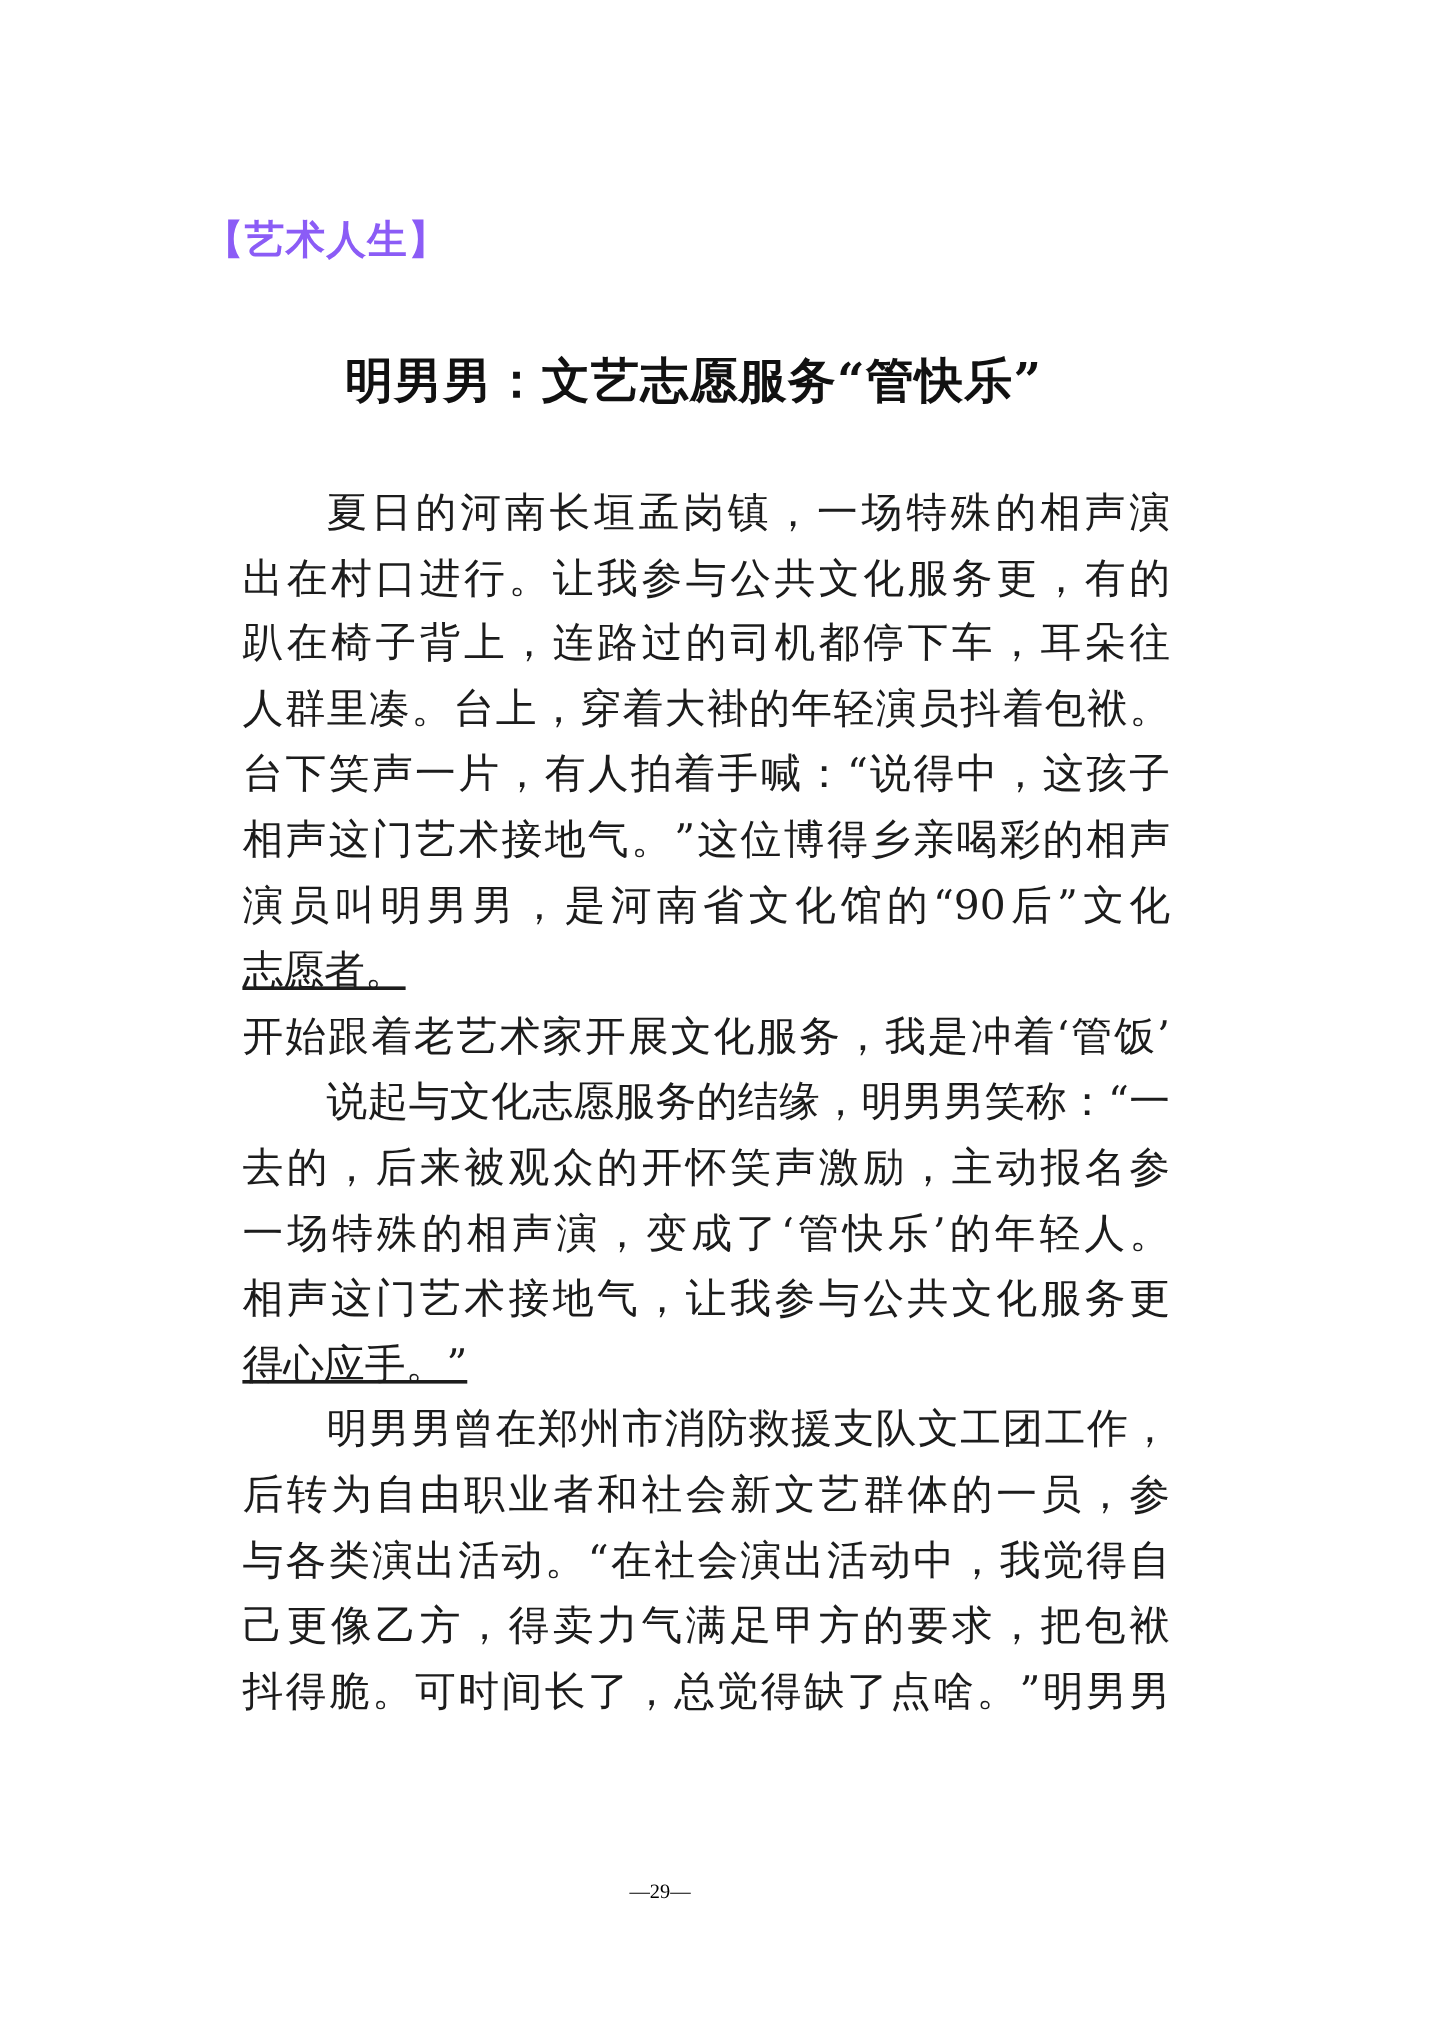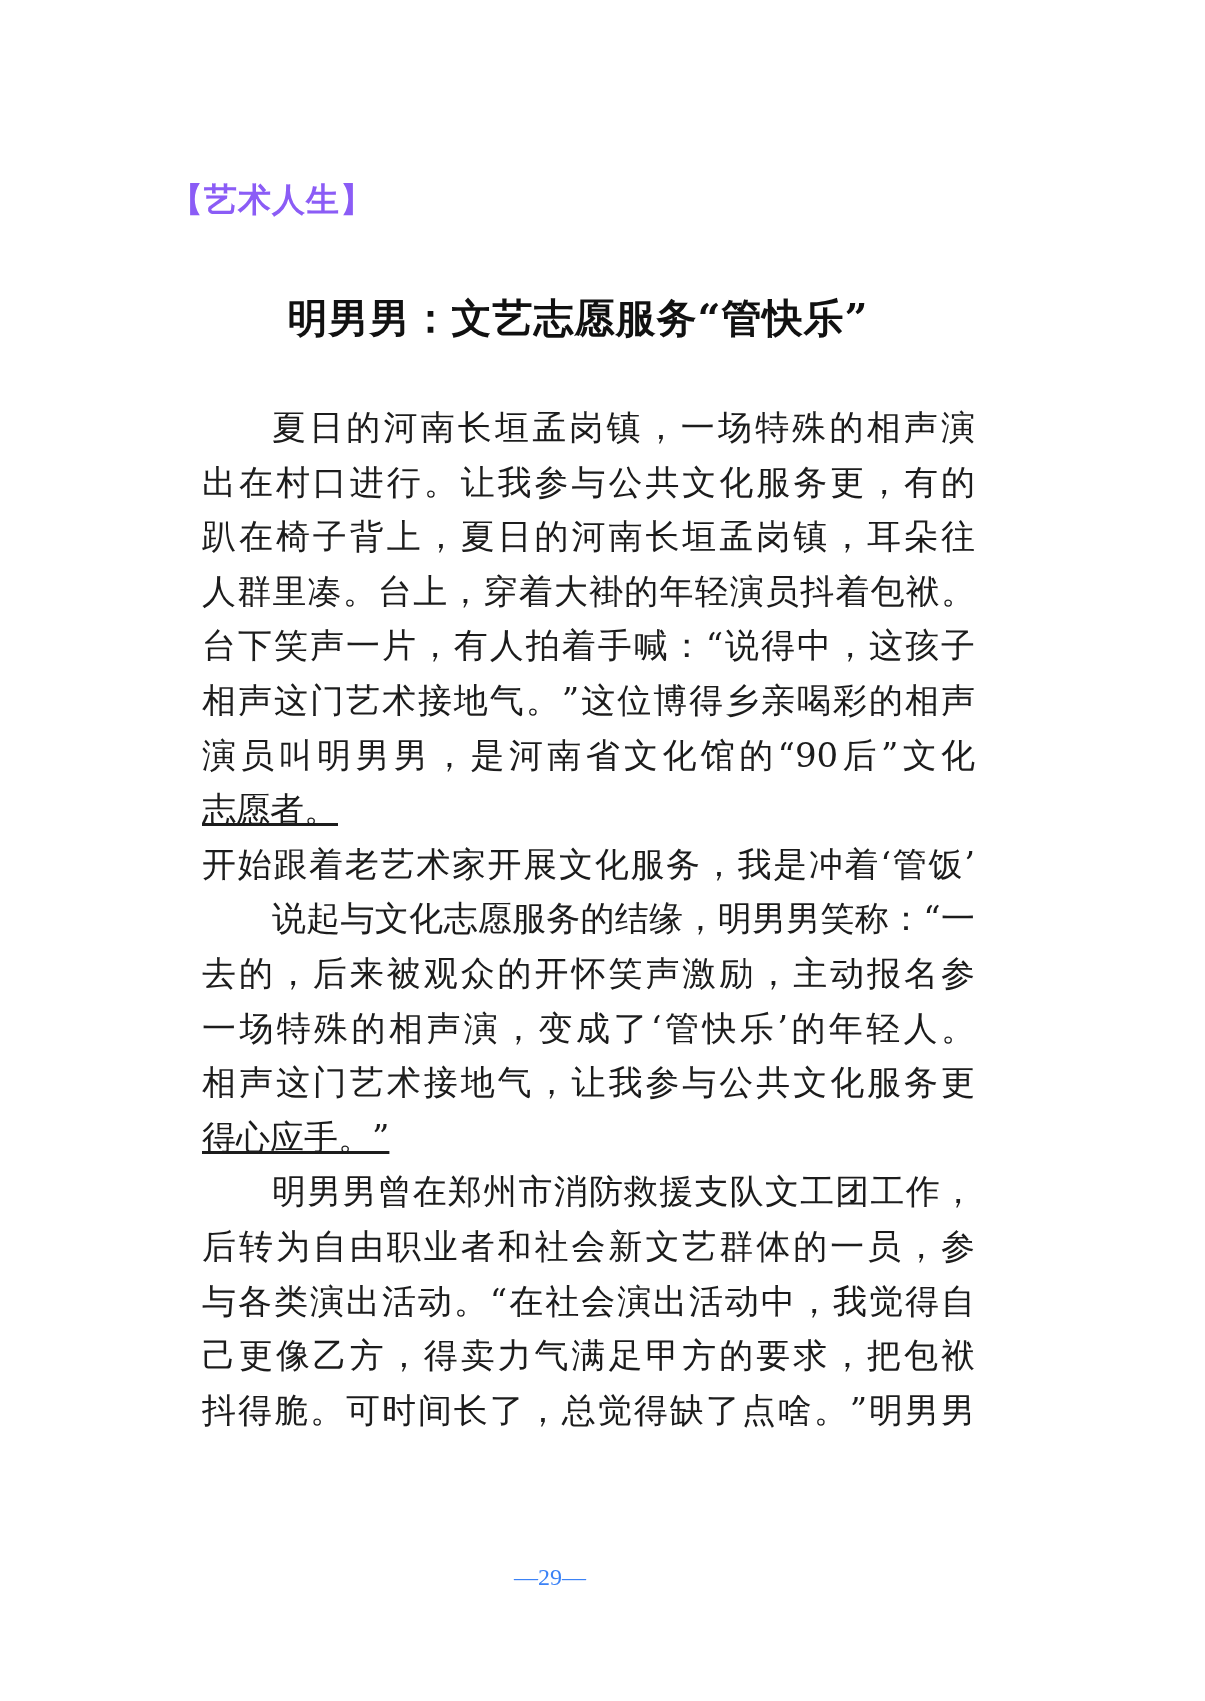--- a/index.html
+++ b/index.html
@@ -70,40 +70,40 @@
       text-align-last: left;
       text-decoration: underline;
     }
     .page-number {
       position: absolute;
       left: 0;
       top: 1562px;
       width: 1100px;
       text-align: center;
       font-family: "Liberation Serif", "DejaVu Serif", serif;
-      font-size: 24px;
+      font-size: 17px;
       line-height: 30px;
-      color: #3b82f6;
+      color: #000000;
     }
   </style>
 </head>
 <body>
 
 <div class="page">
 
   <div class="section-tag">【艺术人生】</div>
 
   <h1 class="title" style="margin:0;">明男男：文艺志愿服务“管快乐”</h1>
 
   <div class="body">
 
     <div>
       <span class="line indent">夏日的河南长垣孟岗镇，一场特殊的相声演</span>
       <span class="line">出在村口进行。让我参与公共文化服务更，有的</span>
-      <span class="line">趴在椅子背上，夏日的河南长垣孟岗镇，耳朵往</span>
+      <span class="line">趴在椅子背上，连路过的司机都停下车，耳朵往</span>
       <span class="line">人群里凑。台上，穿着大褂的年轻演员抖着包袱。</span>
       <span class="line">台下笑声一片，有人拍着手喊：“说得中，这孩子</span>
       <span class="line">相声这门艺术接地气。”这位博得乡亲喝彩的相声</span>
       <span class="line">演员叫明男男，是河南省文化馆的“90后”文化</span>
       <span class="line last">志愿者。</span>
     </div>
 
     <div>
       <span class="line">开始跟着老艺术家开展文化服务，我是冲着‘管饭’</span>
       <span class="line indent">说起与文化志愿服务的结缘，明男男笑称：“一</span>

